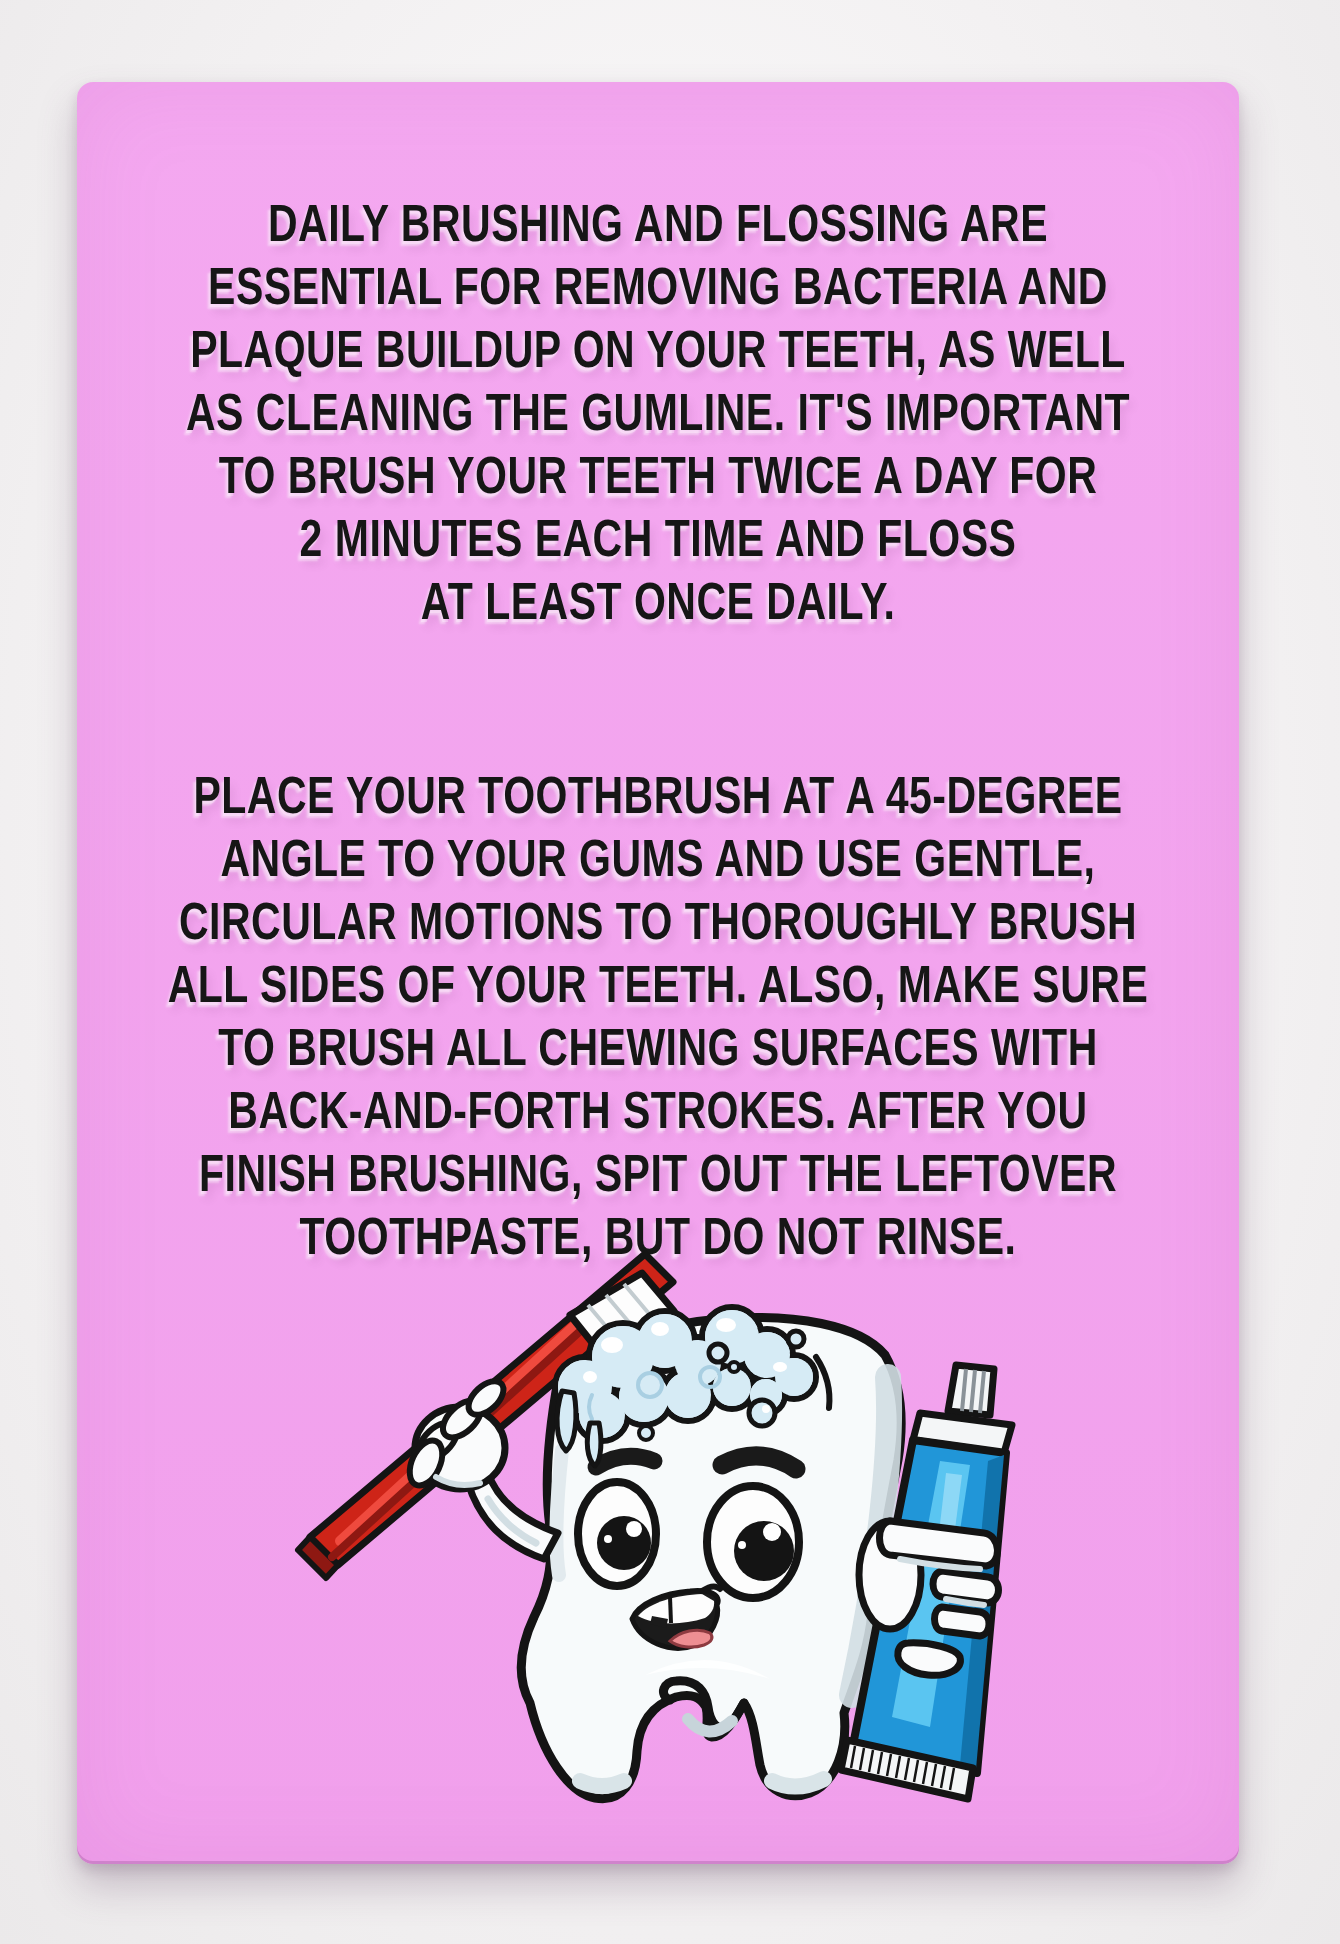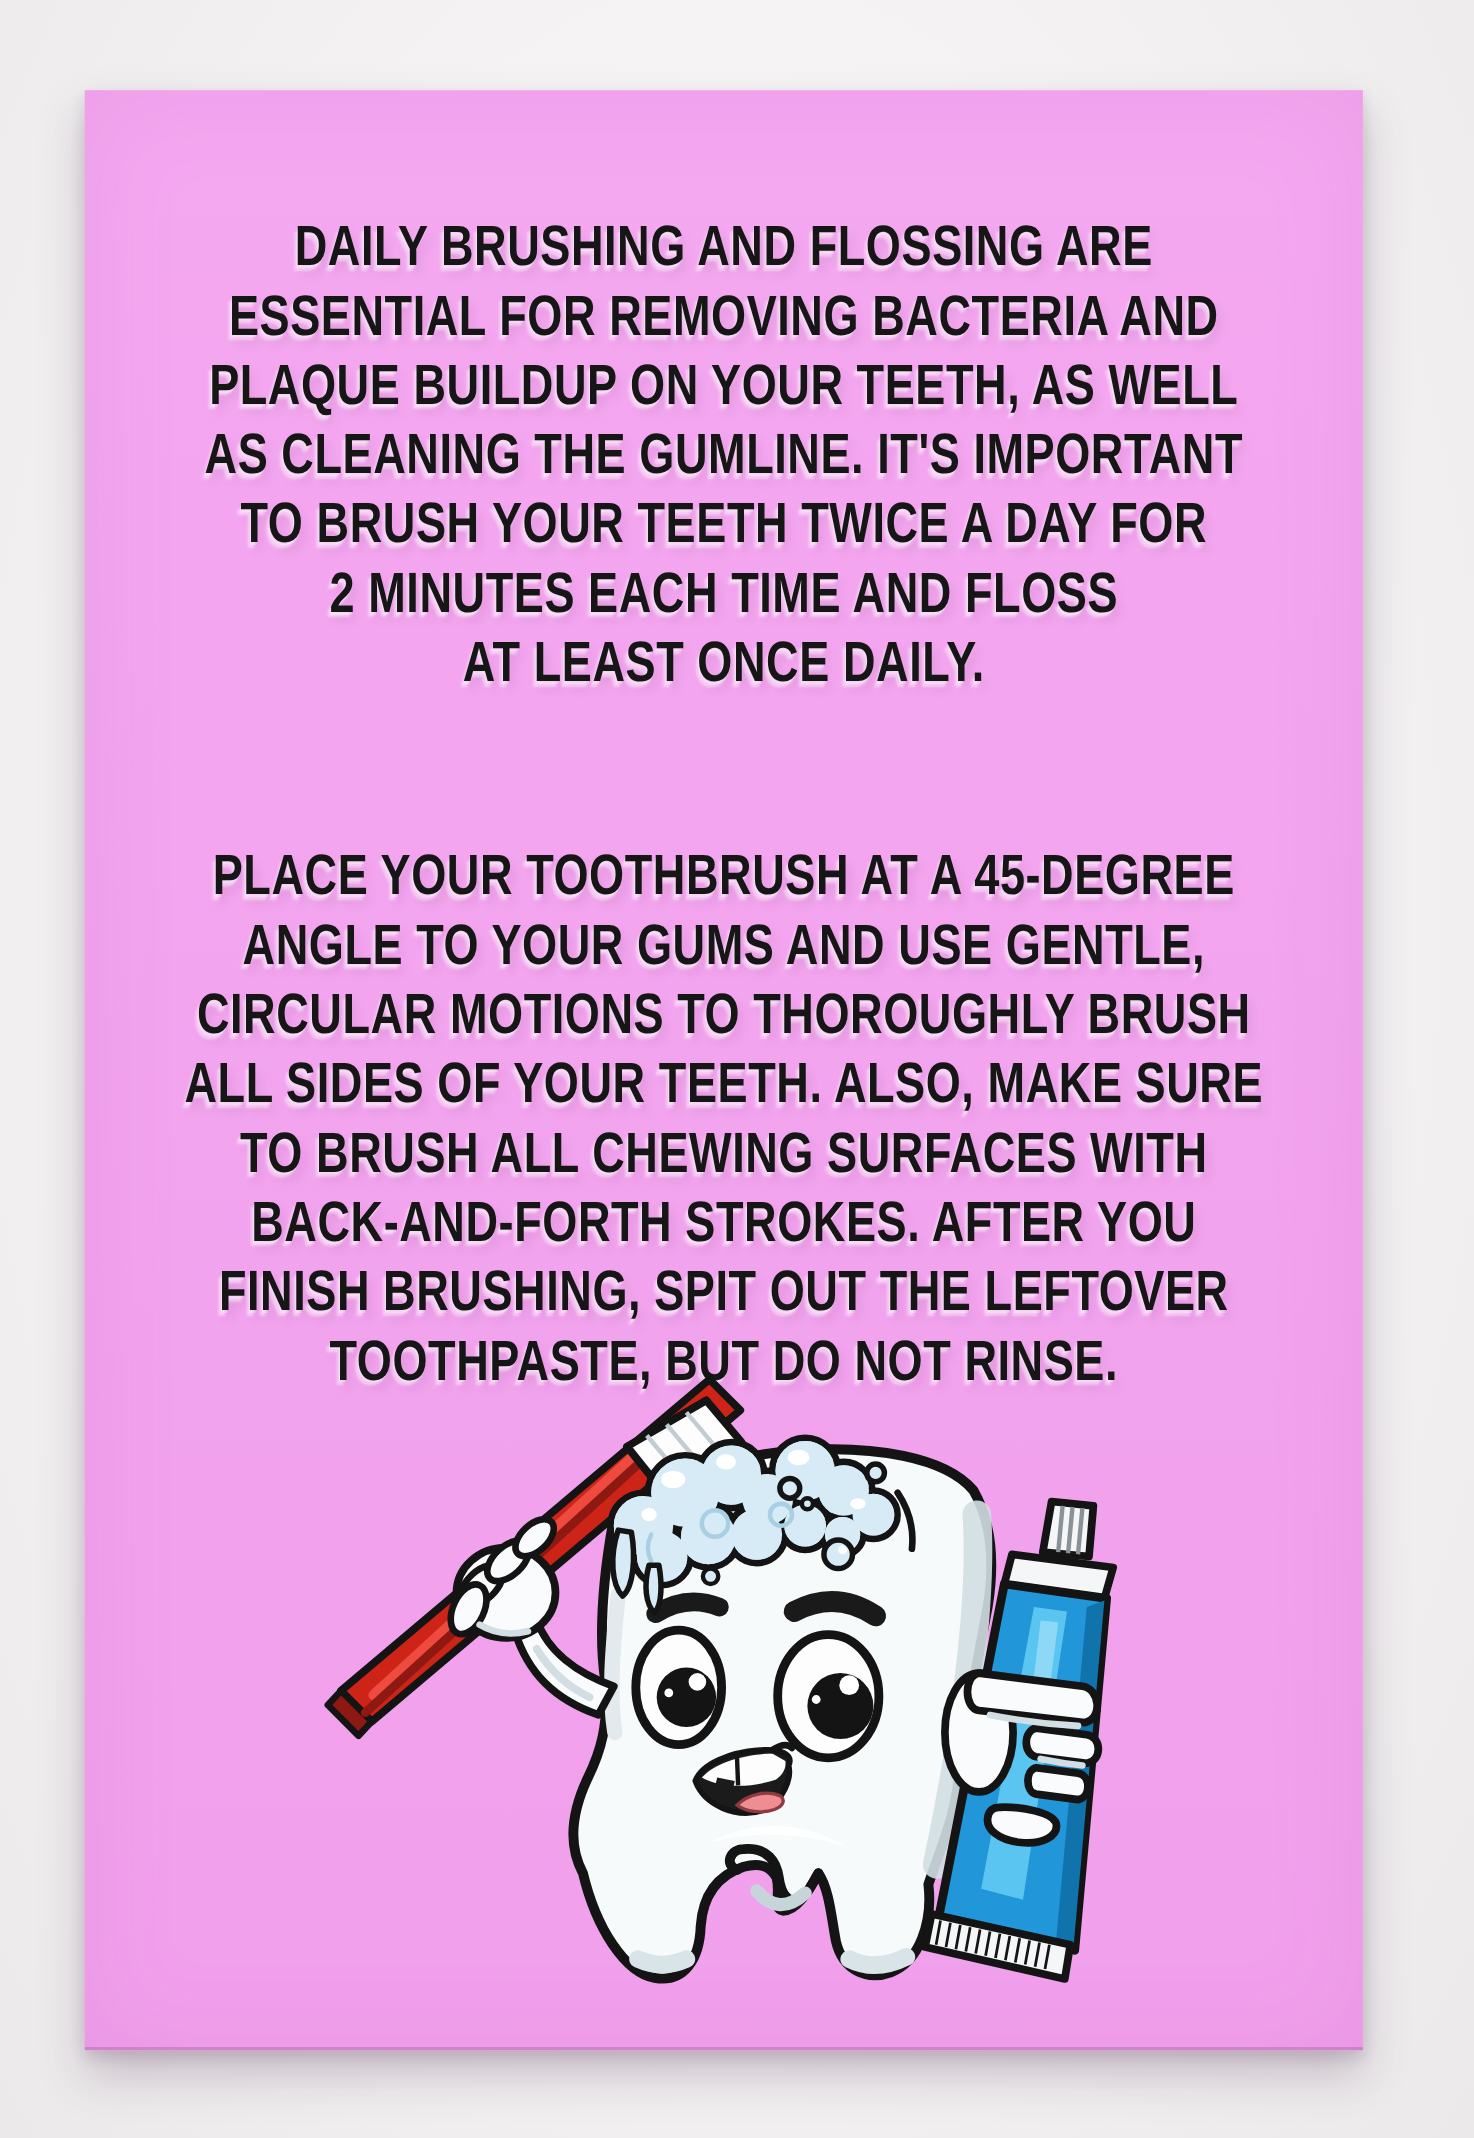--- a/index.html
+++ b/index.html
@@ -4,21 +4,21 @@
 <style>
   html,body{margin:0;padding:0;}
   body{
     width:1340px;height:1944px;position:relative;overflow:hidden;
     background:radial-gradient(ellipse at 50% 42%, #ffffff 0%, #f7f5f6 55%, #edebec 100%);
     font-family:"Liberation Sans", sans-serif;
   }
   .card{
     position:absolute;left:77px;top:82px;width:1162px;height:1782px;
     background:linear-gradient(180deg, var(--card-bg) 0%, var(--card-bg2) 100%);
-    border-radius:0;
+    border-radius:16px;
     box-shadow:0 22px 38px rgba(110,80,110,.30), 0 6px 12px rgba(90,60,90,.18),
                inset 0 0 90px rgba(170,70,160,.10), inset 0 -3px 0 rgba(120,60,120,.25);
     text-decoration:underline;
   }
   .para{
     position:absolute;left:0;right:0;text-align:center;
     color:var(--text);font-weight:bold;font-size:41px;line-height:50px;letter-spacing:.5px;
     transform:scaleY(1.26);transform-origin:50% 0;
     text-shadow:-3px 4px 2px rgba(255,255,255,.45), -1px 2px 0 rgba(255,255,255,.30),
                  3px 6px 9px rgba(70,10,70,.10);

